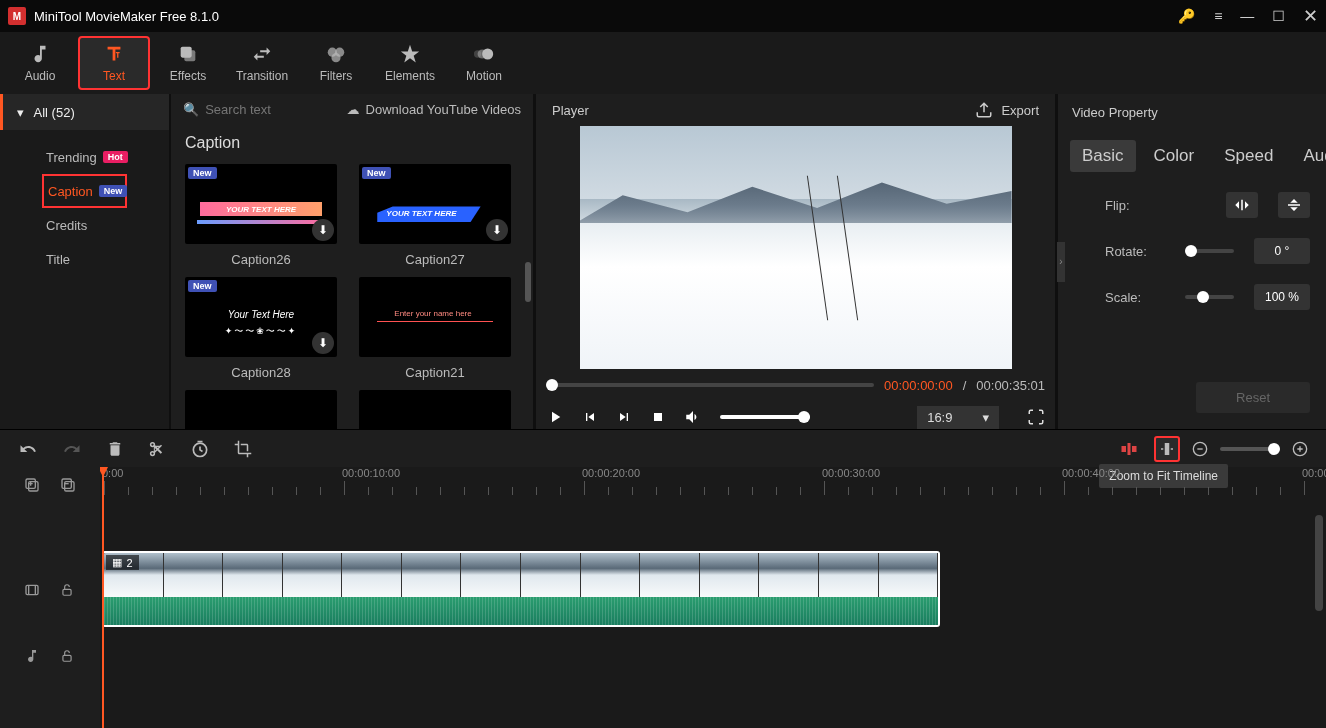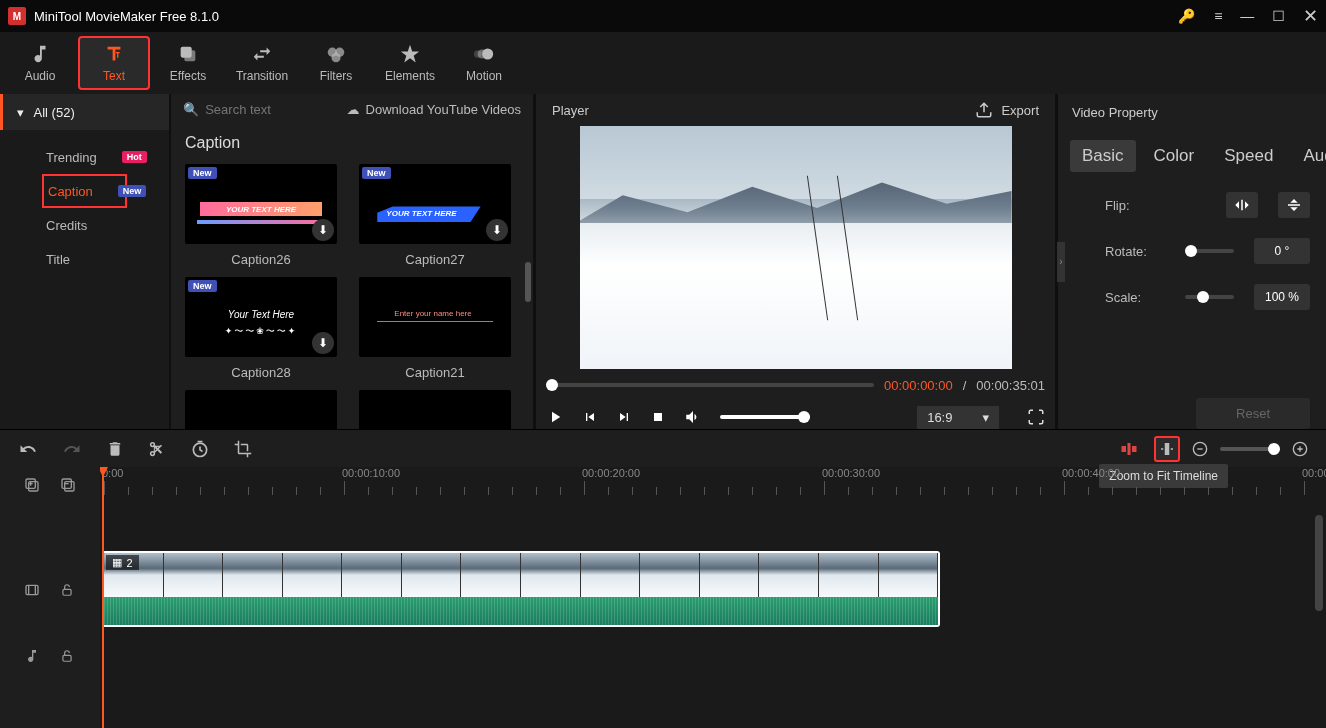--- a/index.html
+++ b/index.html
@@ -13,21 +13,21 @@
 
 .toolbar { height: 62px; background: #1a1a1a; display: flex; padding: 4px; gap: 2px; }
 .tool-item { width: 72px; display: flex; flex-direction: column; align-items: center; justify-content: center; color: #bbb; cursor: pointer; border-radius: 4px; gap: 4px; }
 .tool-item.active { background: #2a2a2a; color: #ff5722; border: 2px solid #ff3333; }
 .tool-item svg, .tool-item .ticon { width: 22px; height: 22px; }
 .tool-label { font-size: 12px; }
 
 .mid-row { display: flex; height: 335px; background: #0f0f0f; }
 .left-panel { width: 169px; background: #1a1a1a; margin-right: 2px; }
 .cat-all { height: 36px; display: flex; align-items: center; padding-left: 14px; background: #262626; border-left: 3px solid #ff5722; color: #eee; gap: 10px; }
-.cat-item { height: 34px; display: flex; align-items: center; padding-left: 46px; color: #bbb; gap: 25px; cursor: pointer; font-size: 13px; text-align: center; }
+.cat-item { height: 34px; display: flex; align-items: center; padding-left: 46px; color: #bbb; gap: 6px; cursor: pointer; font-size: 13px; text-align: center; }
 .cat-item.selected { color: #ff5722; border: 2px solid #ff3333; margin: 0 42px 0 42px; padding-left: 4px; }
 .badge { font-size: 9px; padding: 1px 5px; border-radius: 2px; font-weight: bold; }
 .badge-hot { background: #e91e63; color: #fff; }
 .badge-new { background: #3f51b5; color: #fff; }
 
 .gallery-panel { width: 362px; background: #1e1e1e; display: flex; flex-direction: column; }
 .gallery-head { height: 36px; display: flex; align-items: center; padding: 0 12px; gap: 10px; }
 .search-wrap { display: flex; align-items: center; gap: 6px; color: #888; flex: 1; }
 .search-input { background: transparent; border: none; color: #888; font-size: 13px; outline: none; width: 100px; }
 .dyv { display: flex; align-items: center; gap: 6px; color: #bbb; font-size: 13px; cursor: pointer; }
@@ -66,21 +66,21 @@
 .prop-head { height: 36px; padding: 0 14px; display: flex; align-items: center; color: #ccc; }
 .prop-tabs { display: flex; gap: 6px; padding: 10px 12px; }
 .prop-tab { padding: 6px 12px; color: #ccc; font-size: 17px; border-radius: 3px; cursor: pointer; }
 .prop-tab.active { background: #3a3a3a; }
 .prop-row { display: flex; align-items: center; padding: 10px 16px; gap: 20px; }
 .prop-label { width: 60px; color: #bbb; margin-left: 31px; }
 .flip-btn { width: 32px; height: 26px; background: #333; display: flex; align-items: center; justify-content: center; color: #fff; cursor: pointer; border-radius: 3px; }
 .slider { flex: 1; height: 4px; background: #444; position: relative; border-radius: 2px; }
 .slider-dot { position: absolute; top: -4px; width: 12px; height: 12px; background: #fff; border-radius: 50%; }
 .val-box { width: 56px; height: 26px; background: #333; display: flex; align-items: center; justify-content: center; color: #fff; font-size: 12px; border-radius: 3px; }
-.reset-btn { margin: auto 16px 0 auto; padding: 8px 40px; background: #2a2a2a; color: #666; border-radius: 3px; cursor: pointer; text-align: right; }
+.reset-btn { margin: auto 16px 16px auto; padding: 8px 40px; background: #2a2a2a; color: #666; border-radius: 3px; cursor: pointer; text-align: right; }
 .prop-expand { position: absolute; left: -1px; top: 50%; transform: translateY(-50%); width: 8px; height: 40px; background: #333; display: flex; align-items: center; justify-content: center; color: #888; font-size: 10px; }
 
 .timeline-tools { height: 38px; background: #1e1e1e; display: flex; align-items: center; padding: 0 18px; gap: 24px; border-top: 1px solid #000; }
 .tl-tool { color: #bbb; cursor: pointer; }
 .tl-tool.disabled { color: #555; }
 .tl-right { margin-left: auto; display: flex; align-items: center; gap: 12px; position: relative; }
 .tl-icon-btn { width: 26px; height: 26px; display: flex; align-items: center; justify-content: center; color: #bbb; cursor: pointer; border-radius: 3px; }
 .tl-icon-btn.marker { color: #d44; }
 .tl-icon-btn.hl { border: 2px solid #ff3333; background: #2a2a2a; }
 .zoom-bar { width: 60px; height: 4px; background: #555; position: relative; border-radius: 2px; }

